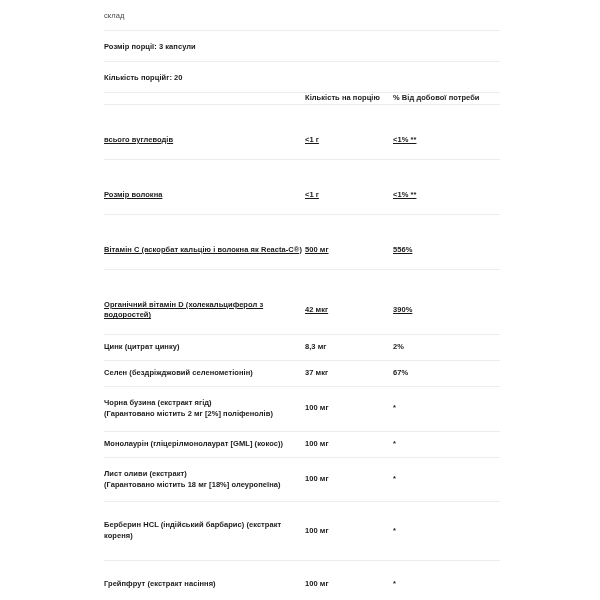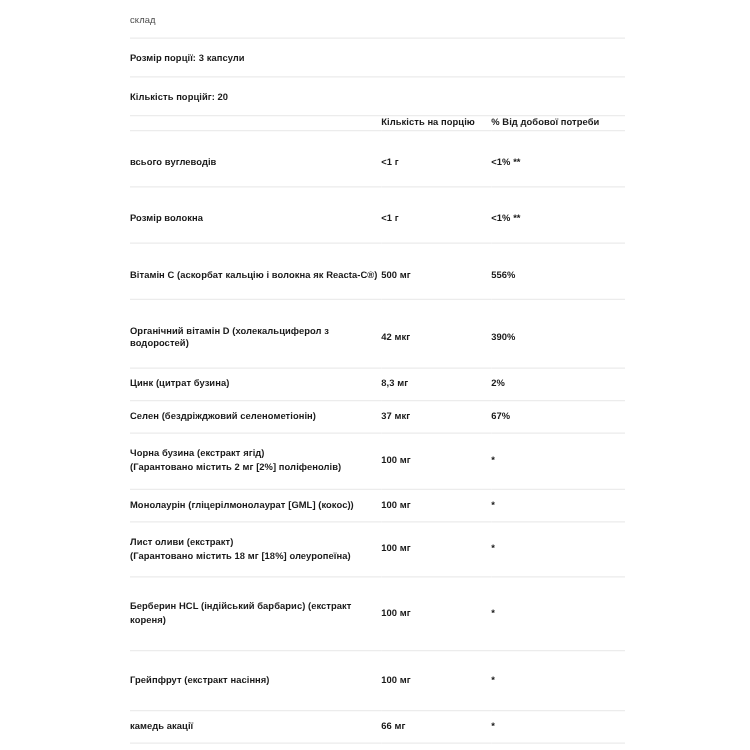--- a/index.html
+++ b/index.html
@@ -72,21 +72,21 @@
     letter-spacing: .05px;
   }
   thead th.c-name-h { border-bottom: 1px solid #ececec; }
 
   tbody td {
     font-weight: 700;
     color: #1a1a1a;
     border-bottom: 1px solid #ececec;
     letter-spacing: .05px;
   }
-  tbody tr.tall td   { padding: 20px 0 13px 0; }
+  tbody tr.tall td   { padding: 30px 0 13px 0; text-decoration: underline; }
   tbody tr.short td  { padding: 7px 0 7px 0; }
   tbody tr.multi td  { padding: 11px 0 11px 0; }
   tbody tr.extra td  { padding: 18px 0 18px 0; }
 
   .sub {
     display: block;
     font-weight: 700;
   }
 </style>
 </head>
@@ -144,21 +144,21 @@
           </tr>
           <tr class="tall">
             <td>
               <span class="sub">Органічний вітамін D (холекальциферол з водоростей)</span>
             </td>
             <td>42 мкг</td>
             <td>390%</td>
           </tr>
           <tr class="short">
             <td>
-              <span class="sub">Цинк (цитрат бузина)</span>
+              <span class="sub">Цинк (цитрат цинку)</span>
             </td>
             <td>8,3 мг</td>
             <td>2%</td>
           </tr>
           <tr class="short">
             <td>
               <span class="sub">Селен (бездріжджовий селенометіонін)</span>
             </td>
             <td>37 мкг</td>
             <td>67%</td>

